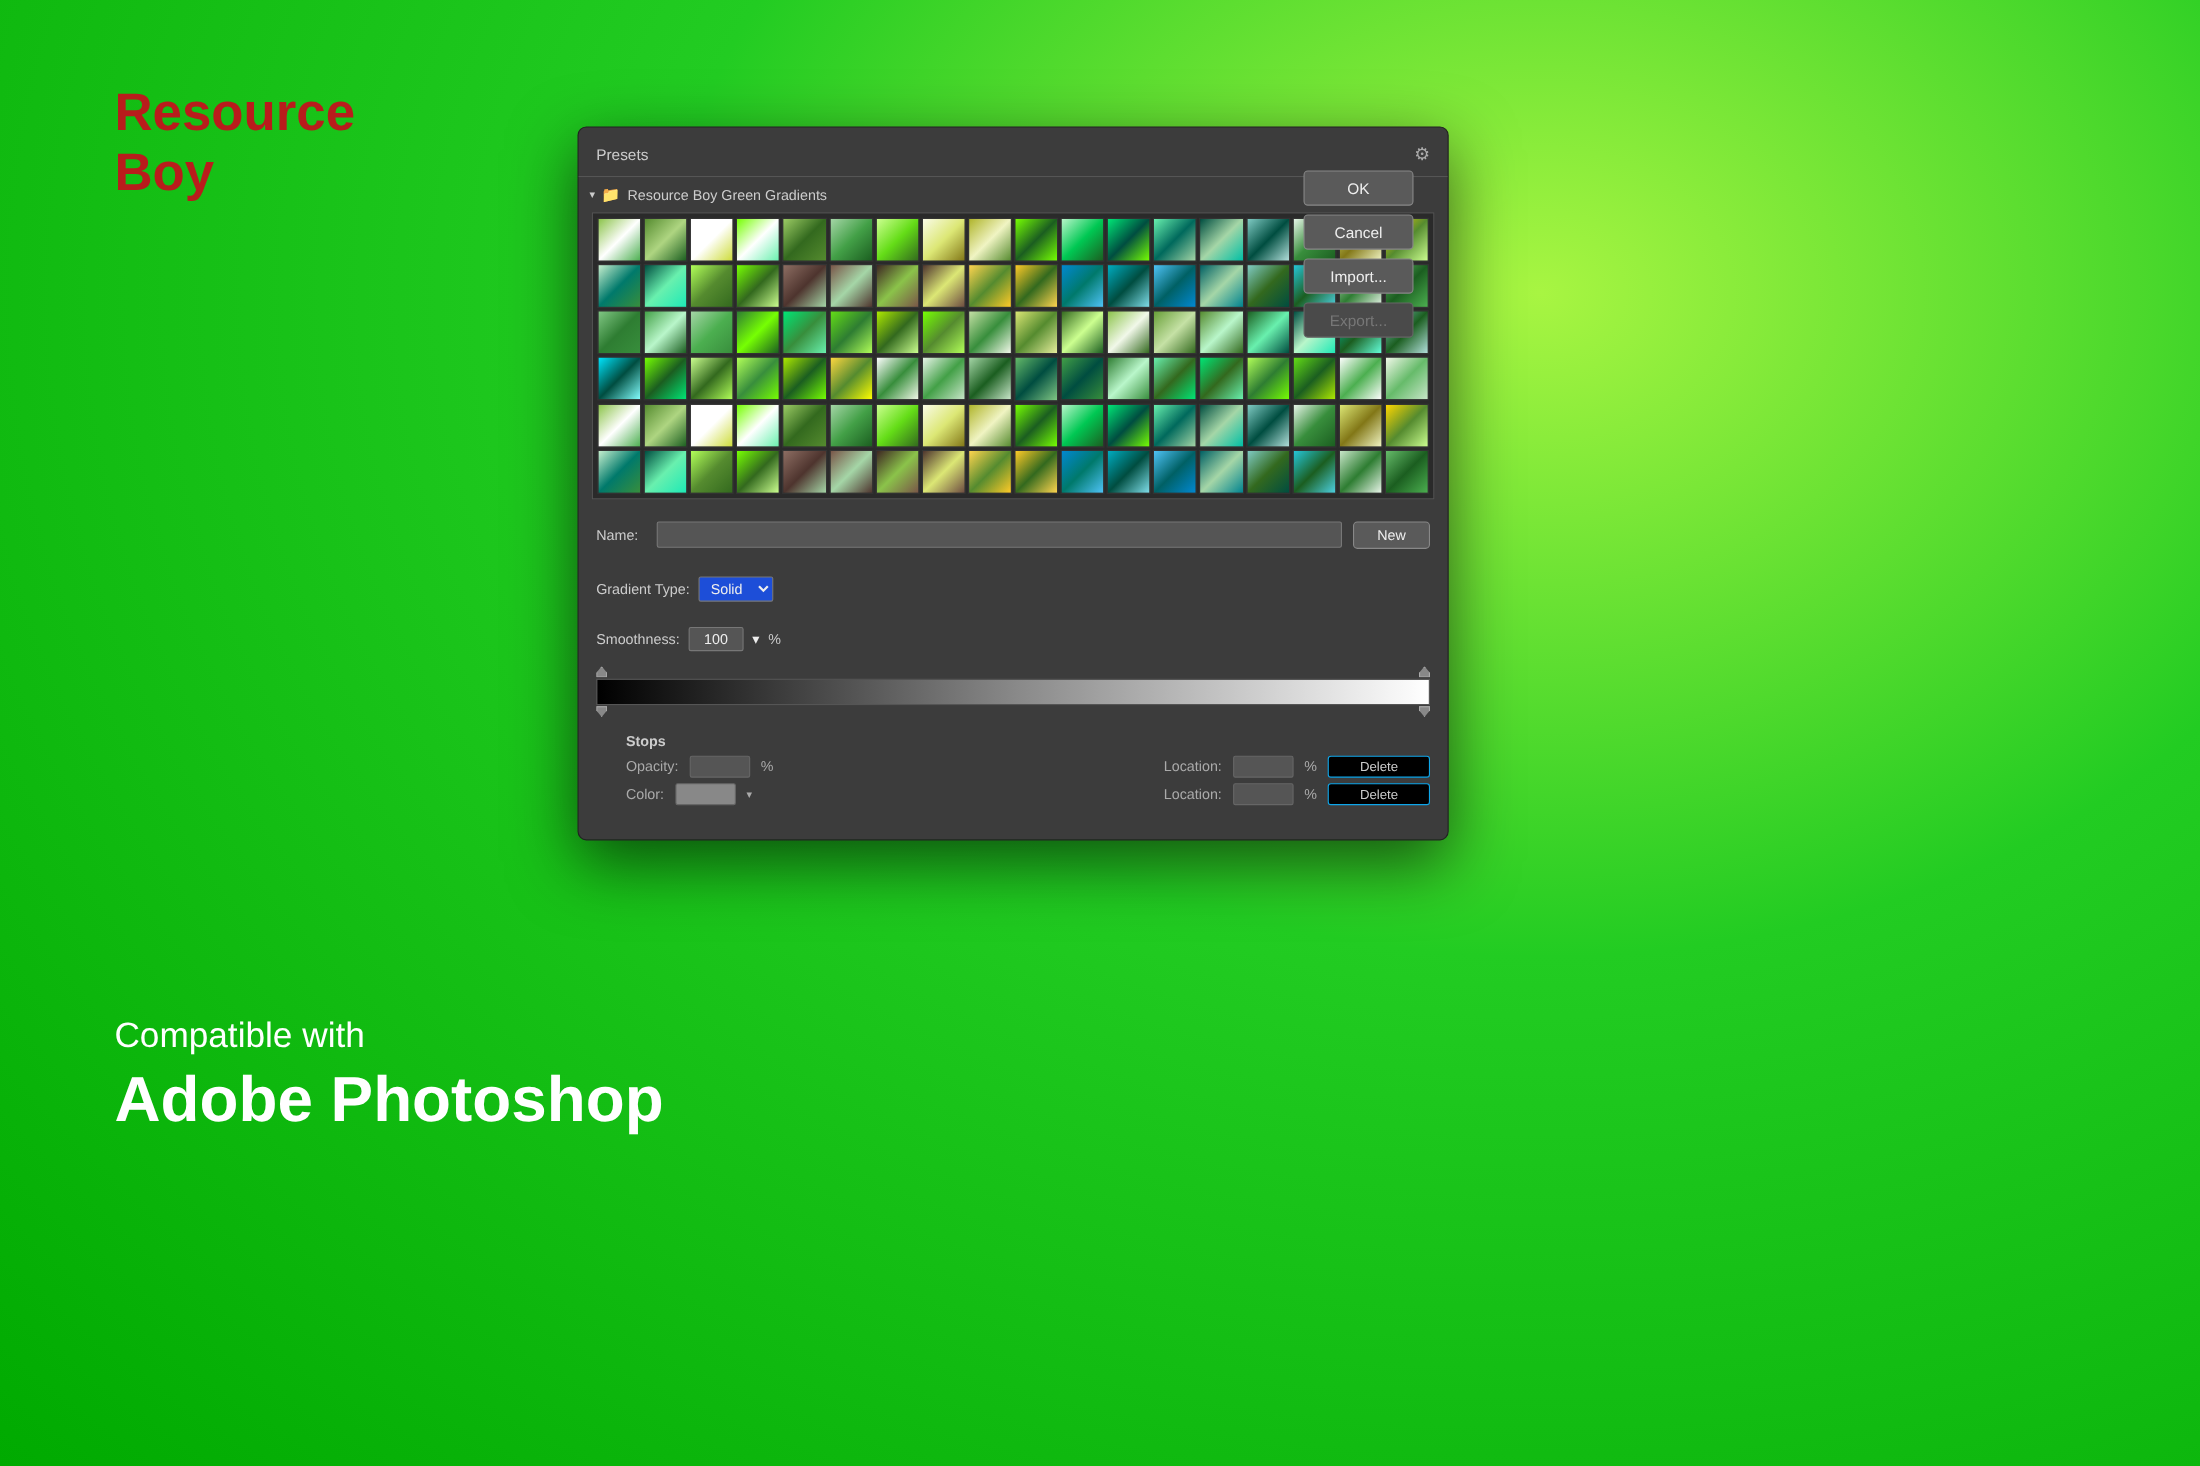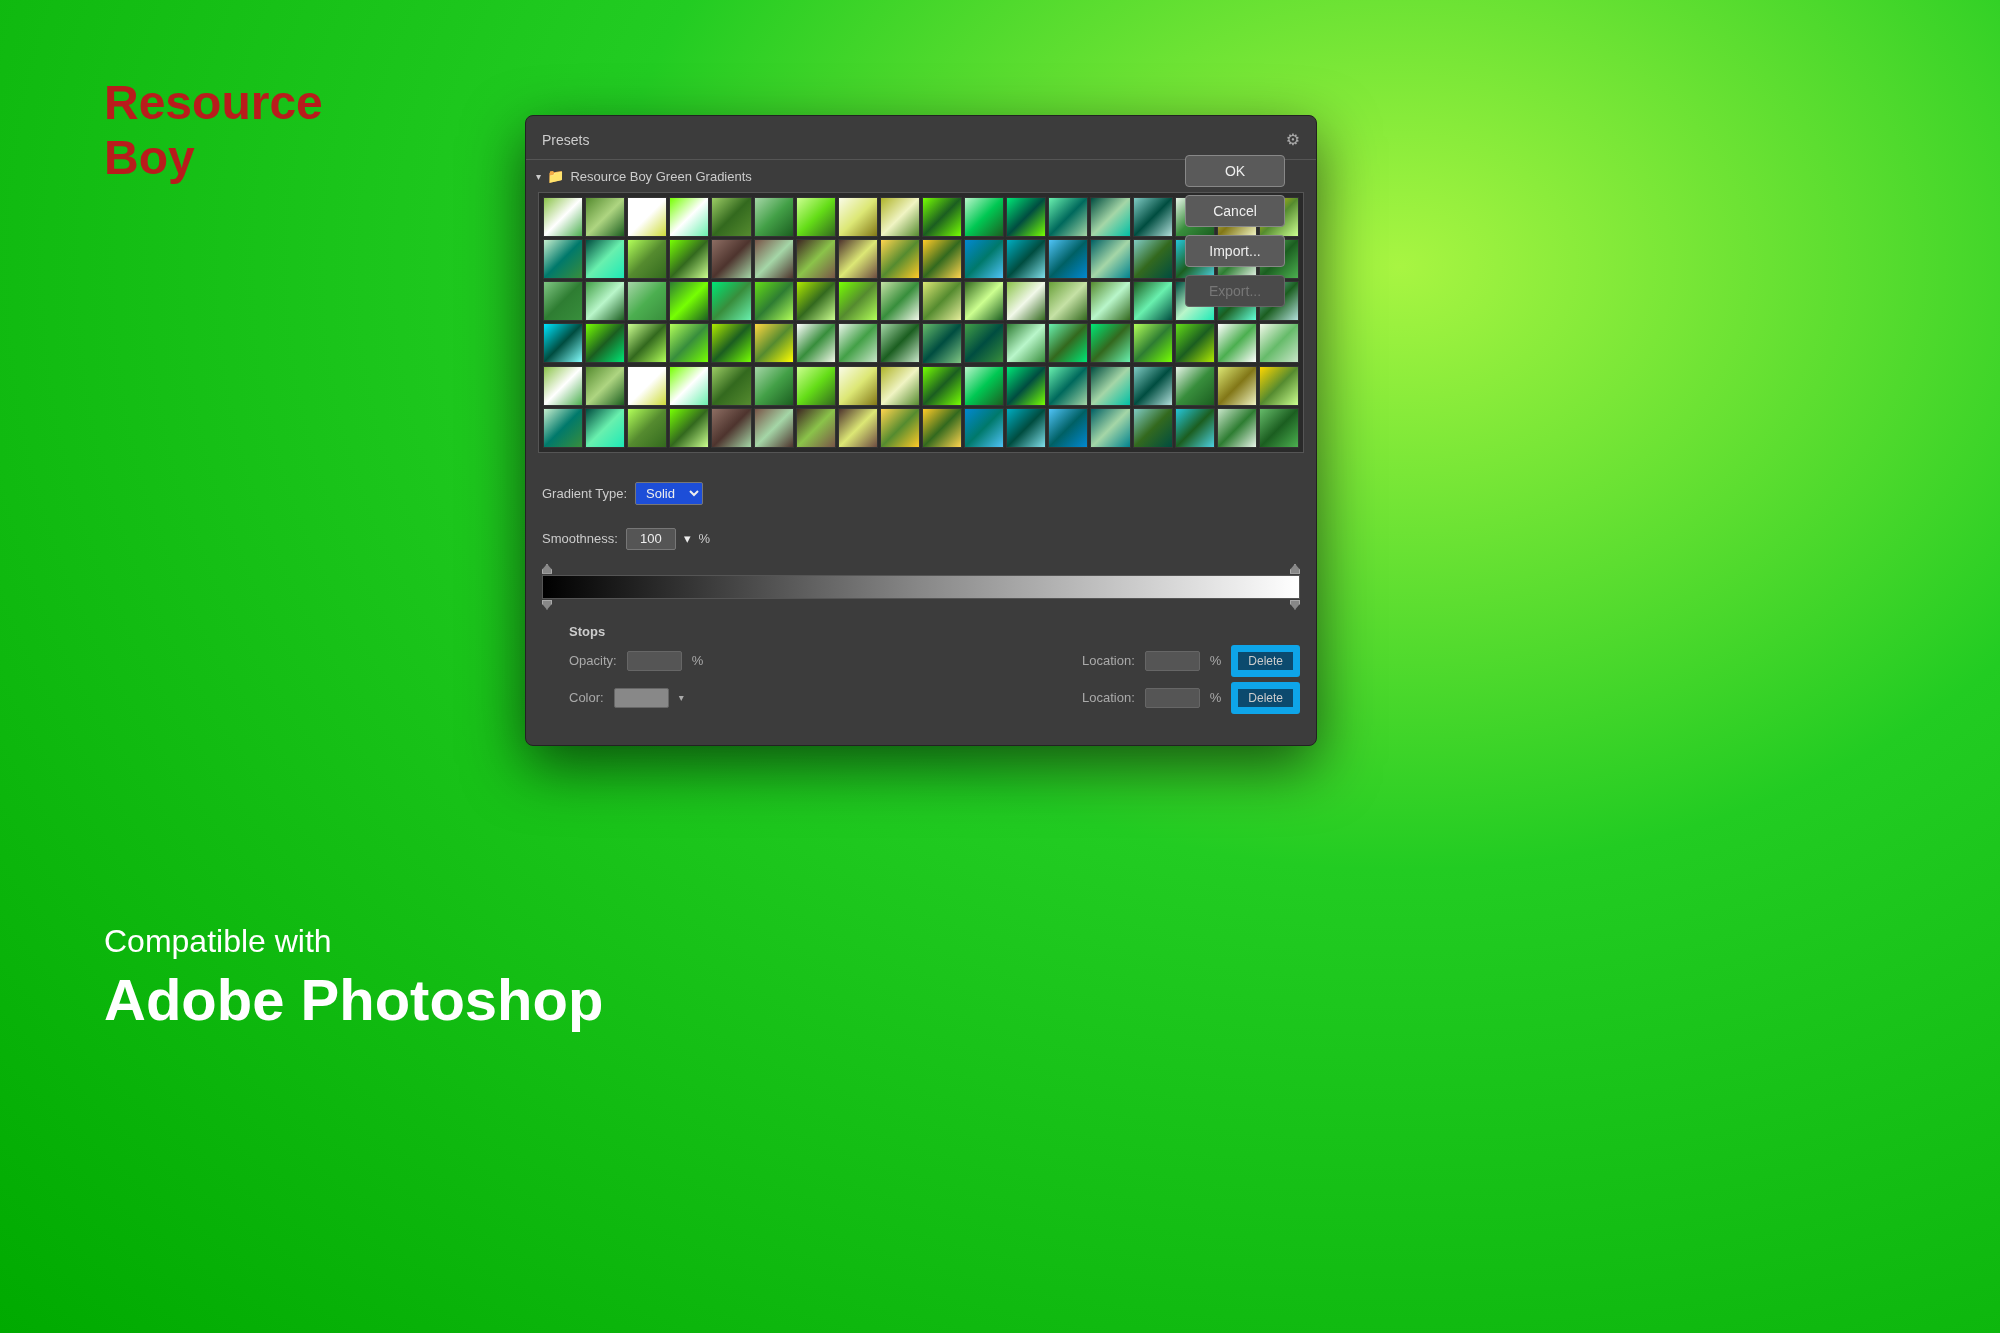--- a/index.html
+++ b/index.html
@@ -301,23 +301,23 @@
       height: 20px;
       background: #555;
       border: 1px solid #666;
       border-radius: 2px;
       color: #eee;
       font-size: 12px;
       padding: 1px 4px;
     }
 
     .stops-delete-btn {
-      padding: 2px 10px;
-      background: #0c4a6e;
-      border: 7px solid #0ea5e9;
+      padding: 2px 28px;
+      background: #000000;
+      border: 1px solid #0ea5e9;
       border-radius: 3px;
       color: #ccc;
       font-size: 12px;
       cursor: pointer;
     }
 
     .stops-color-swatch {
       width: 55px;
       height: 20px;
       background: #888;
@@ -536,20 +536,25 @@
           <div class="gradient-cell g32"></div>
           <div class="gradient-cell g33"></div>
           <div class="gradient-cell g34"></div>
           <div class="gradient-cell g35"></div>
           <div class="gradient-cell g36"></div>
         </div>
     </div>
 
   </div>
 
+  <div class="ps-name-row">
+    <span class="ps-name-label">Name:</span>
+    <input type="text" class="ps-name-input" value="" style="">
+    <div class="ps-new-btn">New</div>
+  </div>
 
   <div class="ps-row">
     <span>Gradient Type:</span>
     <select class="ps-select">
       <option>Solid</option>
       <option>Noise</option>
     </select>
   </div>
 
   <div class="ps-row">

